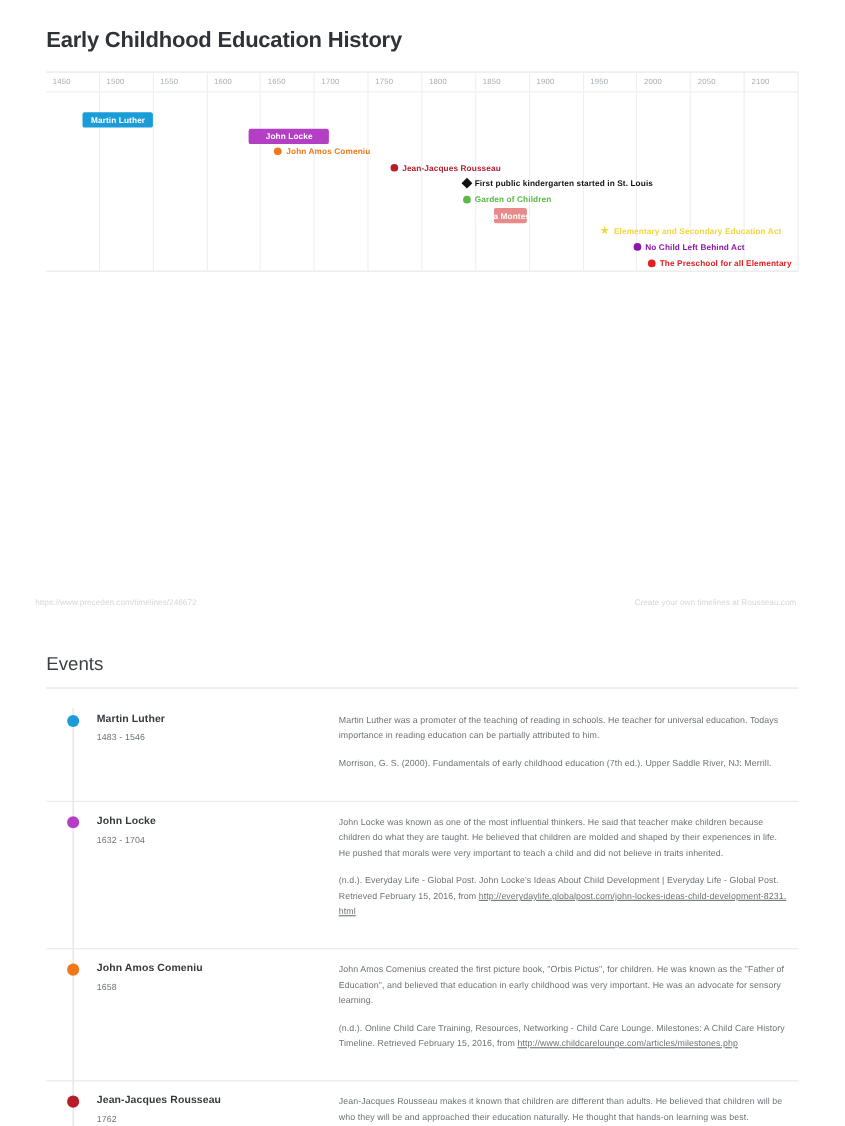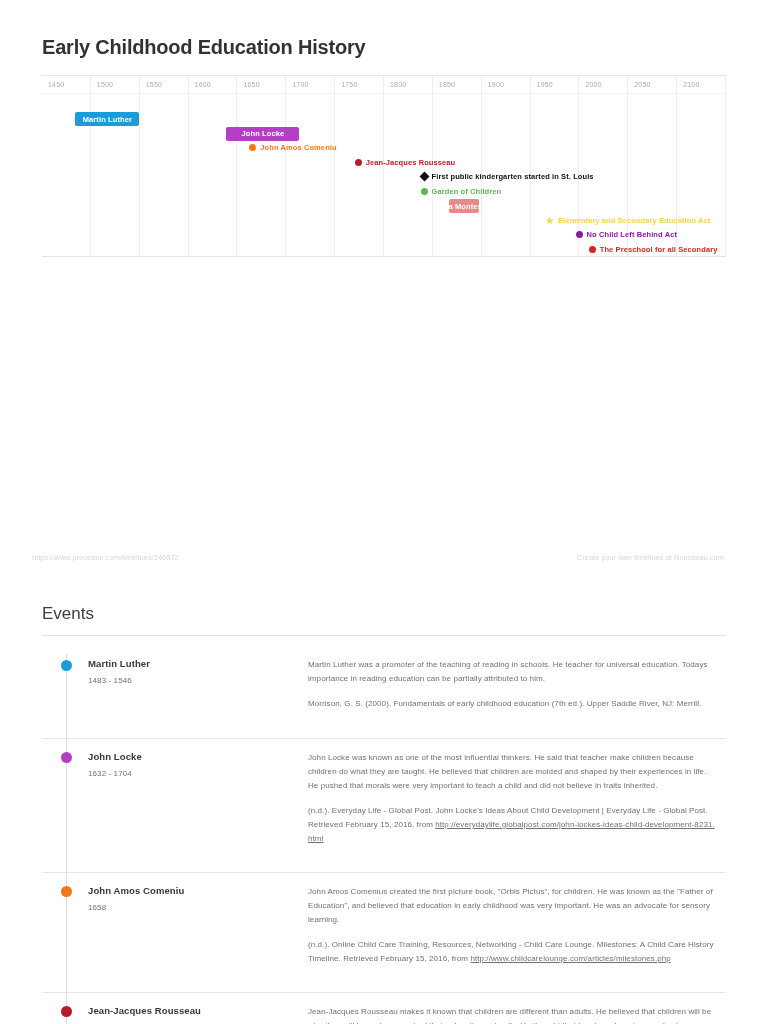--- a/index.html
+++ b/index.html
@@ -11,21 +11,21 @@
     font-family: "Liberation Sans", "DejaVu Sans", sans-serif;
     -webkit-font-smoothing: antialiased;
   }
   .page {
     width: 768px;
     position: relative;
     background: #fff;
   }
 
   
-  .title-wrap { padding: 36px 42px 10px 42px; }
+  .title-wrap { padding: 26px 42px 10px 42px; }
   .page-title {
     font-size: 20px;
     font-weight: bold;
     color: #2f3337;
     letter-spacing: -0.2px;
     margin: 0;
   }
 
   
   .timeline {
@@ -255,21 +255,21 @@
       <div class="marker" style="top: 137.5px; left: 503.167px;">
         <span class="star" style="color: rgb(245, 212, 60);">★</span>
         <span class="mlabel" style="color: rgb(245, 212, 60);">Elementary and Secondary Education Act</span>
       </div>
       <div class="marker" style="top: 152px; left: 533.567px;">
         <span class="dot" style="background: rgb(140, 22, 168);"></span>
         <span class="mlabel" style="color: rgb(140, 22, 168);">No Child Left Behind Act</span>
       </div>
       <div class="marker" style="top: 166.5px; left: 546.74px;">
         <span class="dot" style="background: rgb(224, 32, 32);"></span>
-        <span class="mlabel" style="color: rgb(224, 32, 32);">The Preschool for all Secondary</span>
+        <span class="mlabel" style="color: rgb(224, 32, 32);">The Preschool for all Elementary</span>
       </div>
     </div>
 
   <div class="tl-footer">
     <div class="left">https://www.preceden.com/timelines/246672</div>
     <div class="right">Create your own timelines at Rousseau.com</div>
   </div>
 
   <div class="events-section">
     <h2 class="events-title">Events</h2>

